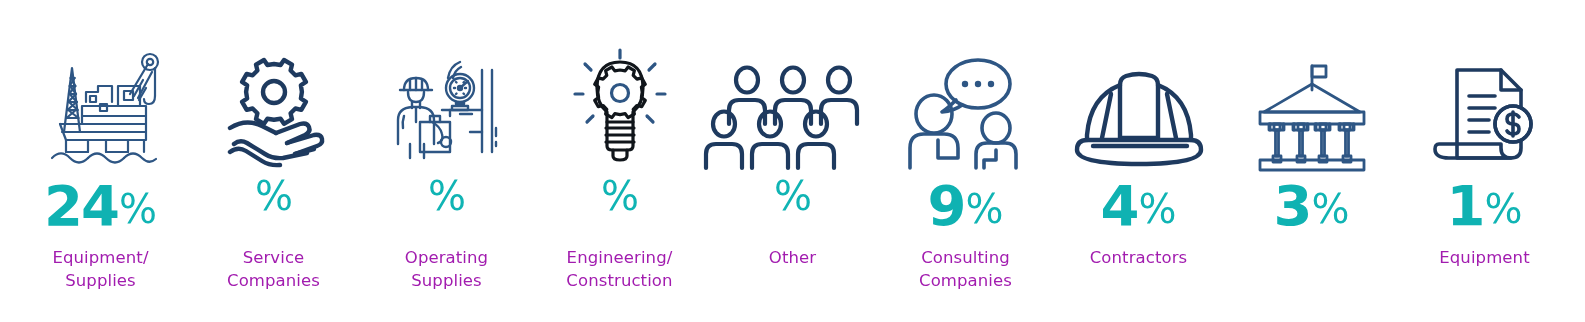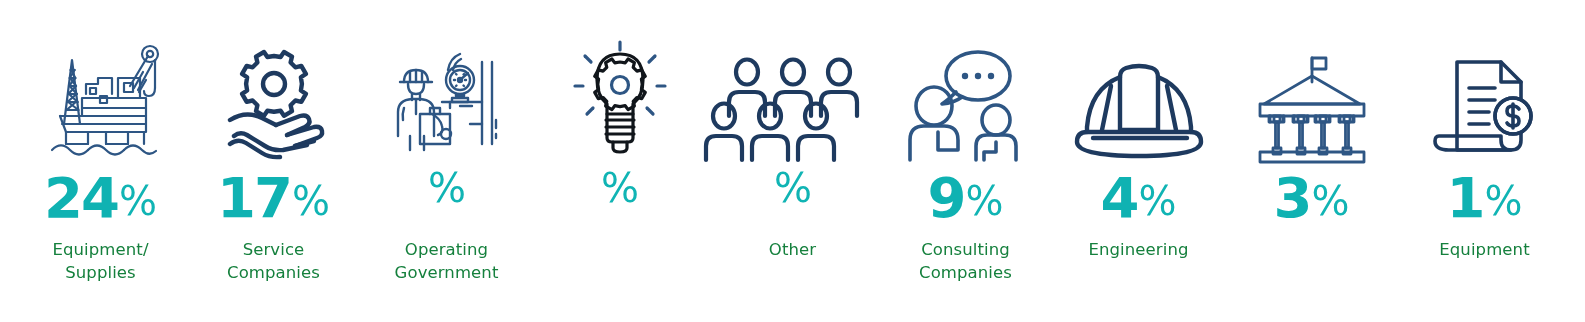--- a/index.html
+++ b/index.html
@@ -14,21 +14,21 @@
     overflow: hidden;
   }
   #infographic {
     width: 1585px;
     height: 322px;
     display: flex;
     flex-direction: row;
     align-items: flex-start;
     justify-content: space-between;
     box-sizing: border-box;
-    padding: 0 14px;
+    padding: 8px 14px;
     background: #ffffff;
     border-radius: 32px;
   }
   .stat-item {
     flex: 1 1 0;
     display: flex;
     flex-direction: column;
     align-items: center;
     height: 322px;
     box-sizing: border-box;
@@ -67,21 +67,21 @@
     font-weight: 400;
     color: #10B4B4;
     line-height: 1;
     margin-left: 1px;
     position: relative;
     top: -2px;
   }
   .label {
     margin-top: 10px;
     text-align: center;
-    color: #15803d;
+    color: #a21caf;
     font-family: "DejaVu Sans", sans-serif;
     font-size: 16.5px;
     font-weight: 400;
     line-height: 1.42;
     letter-spacing: 0.1px;
     white-space: pre-line;
   }
 </style>
 </head>
 <body>
@@ -153,21 +153,20 @@
           <path d="M58 81 l24 -9 q7 -2 9 3 q2 5 -4 8 l-18 8"></path>
           <path d="M69 91 l27 -8 q7 -1 8 4 q1 5 -5 7 l-22 8"></path>
           <path d="M77 102 l19 -5"></path>
 
           <path d="M16 92 q6 -5 13 -1 l18 11 q8 5 18 4 l24 -5"></path>
           <path d="M12 100 q8 -6 16 -1 l16 10 q8 5 18 4"></path>
         </g>
       </svg>
     </div>
     <div class="pct-row">
-      <span class="pct-num">17</span>
       <span class="pct-sign">%</span>
     </div>
     <div class="label">Service
 Companies</div>
   </div>
 
   <div class="stat-item">
     <div class="icon-wrap">
       <svg width="122" height="124" viewBox="0 0 122 124" fill="none">
         <g stroke="#2E5684" stroke-width="2.4" stroke-linejoin="round" stroke-linecap="round" fill="none">
@@ -208,21 +207,21 @@
           <path d="M106 22 L106 104"></path>
           <path d="M84 84 L96 84"></path>
           <path d="M110 80 L110 88 M110 94 L110 98"></path>
         </g>
       </svg>
     </div>
     <div class="pct-row">
       <span class="pct-sign">%</span>
     </div>
     <div class="label">Operating
-Government</div>
+Supplies</div>
   </div>
 
   <div class="stat-item">
     <div class="icon-wrap">
       <svg width="114" height="126" viewBox="0 0 114 126" fill="none">
         <g stroke="#11161B" stroke-width="3.2" stroke-linejoin="round" stroke-linecap="round" fill="none">
 
           <path d="M57 16 q-23 0 -23 26 q0 16 10 24 L44 76 L70 76 L70 66 q10 -8 10 -24 q0 -26 -23 -26 Z"></path>
 
           <path d="M43 82 L71 82 M43 89 L71 89 M43 96 L71 96"></path>
@@ -246,20 +245,22 @@
                    l-0.8 5.2 l3.9 2.9 l-3.6 6.3 l-4.7 -1.2 l-3.8 3.8 l1.2 4.7 l-6.3 3.6 l-2.9 -3.9 l-5.2 0.9
                    l-5.2 -0.9 l-2.9 3.9 l-6.3 -3.6 l1.2 -4.7 l-3.8 -3.8 l-4.7 1.2 l-3.6 -6.3 l3.9 -2.9 l-0.8 -5.2
                    l0.8 -5.2 l-3.9 -2.9 l3.6 -6.3 l4.7 1.2 l3.8 -3.8 l-1.2 -4.7 l6.3 -3.6 l2.9 3.9 Z"></path>
         </g>
         <circle cx="57" cy="47" r="8.5" stroke="#2E5684" stroke-width="3.2" fill="none"></circle>
       </svg>
     </div>
     <div class="pct-row">
       <span class="pct-sign">%</span>
     </div>
+    <div class="label">Engineering/
+Construction</div>
   </div>
 
   <div class="stat-item">
     <div class="icon-wrap">
       <svg width="144" height="110" viewBox="0 0 144 110" fill="none">
         <g stroke="#1E3A5F" stroke-width="4.2" stroke-linejoin="round" stroke-linecap="round" fill="none">
 
           <ellipse cx="26" cy="18" rx="11" ry="12.5"></ellipse>
           <path d="M8 62 L8 48 q0 -10 10 -10 L34 38 q10 0 10 10 L44 62"></path>
           <ellipse cx="72" cy="18" rx="11" ry="12.5"></ellipse>
@@ -325,21 +326,21 @@
 
           <path d="M18 76 q-10 0 -10 10 q0 14 62 14 q62 0 62 -14 q0 -10 -10 -10 Z"></path>
           <path d="M24 82 L118 82"></path>
         </g>
       </svg>
     </div>
     <div class="pct-row">
       <span class="pct-num">4</span>
       <span class="pct-sign">%</span>
     </div>
-    <div class="label">Engineering</div>
+    <div class="label">Contractors</div>
   </div>
 
   <div class="stat-item">
     <div class="icon-wrap">
       <svg width="120" height="112" viewBox="0 0 120 112" fill="none">
         <g stroke="#2E5684" stroke-width="2.8" stroke-linejoin="round" stroke-linecap="round" fill="none">
 
           <path d="M60 6 L60 30"></path>
           <rect x="60" y="6" width="14" height="11"></rect>
 

